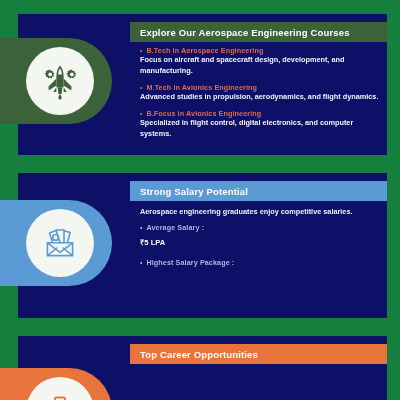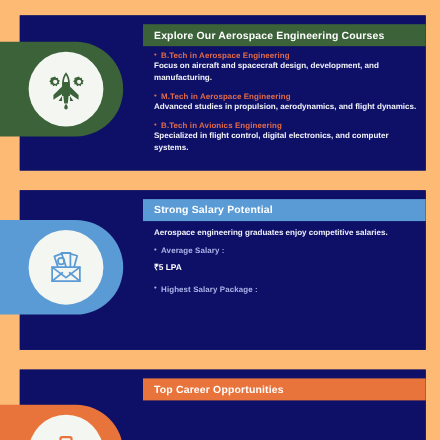--- a/index.html
+++ b/index.html
@@ -12,21 +12,21 @@
     height: 400px;
     position: relative;
     overflow: hidden;
     font-family: "Liberation Sans", sans-serif;
     background: #ffffff;
   }
 
   .page {
     position: absolute;
     inset: 0;
-    background: #fdba74;
+    background: #15803d;
   }
 
   
   .card {
     position: absolute;
     left: 18px;
     width: 369px;
     background: #0d1066;
     overflow: visible;
   }
@@ -173,29 +173,29 @@
         <div class="bullet-row">
           <span class="bullet-dot">•</span>
           <span class="bullet-title">B.Tech in Aerospace Engineering</span>
         </div>
         <div class="block-desc">Focus on aircraft and spacecraft design, development, and manufacturing.</div>
       </div>
 
       <div class="block t-orange">
         <div class="bullet-row">
           <span class="bullet-dot">•</span>
-          <span class="bullet-title">M.Tech in Aerospace Engineering</span>
+          <span class="bullet-title">M.Tech in Avionics Engineering</span>
         </div>
         <div class="block-desc">Advanced studies in propulsion, aerodynamics, and flight dynamics.</div>
       </div>
 
       <div class="block t-orange">
         <div class="bullet-row">
           <span class="bullet-dot">•</span>
-          <span class="bullet-title">B.Tech in Avionics Engineering</span>
+          <span class="bullet-title">B.Focus in Avionics Engineering</span>
         </div>
         <div class="block-desc">Specialized in flight control, digital electronics, and computer systems.</div>
       </div>
 
     </div>
   </div>
 
   <div class="pill pill-green" id="pill-courses">
     <div class="icon-circle">
       <svg width="40" height="40" viewBox="0 0 40 40">

